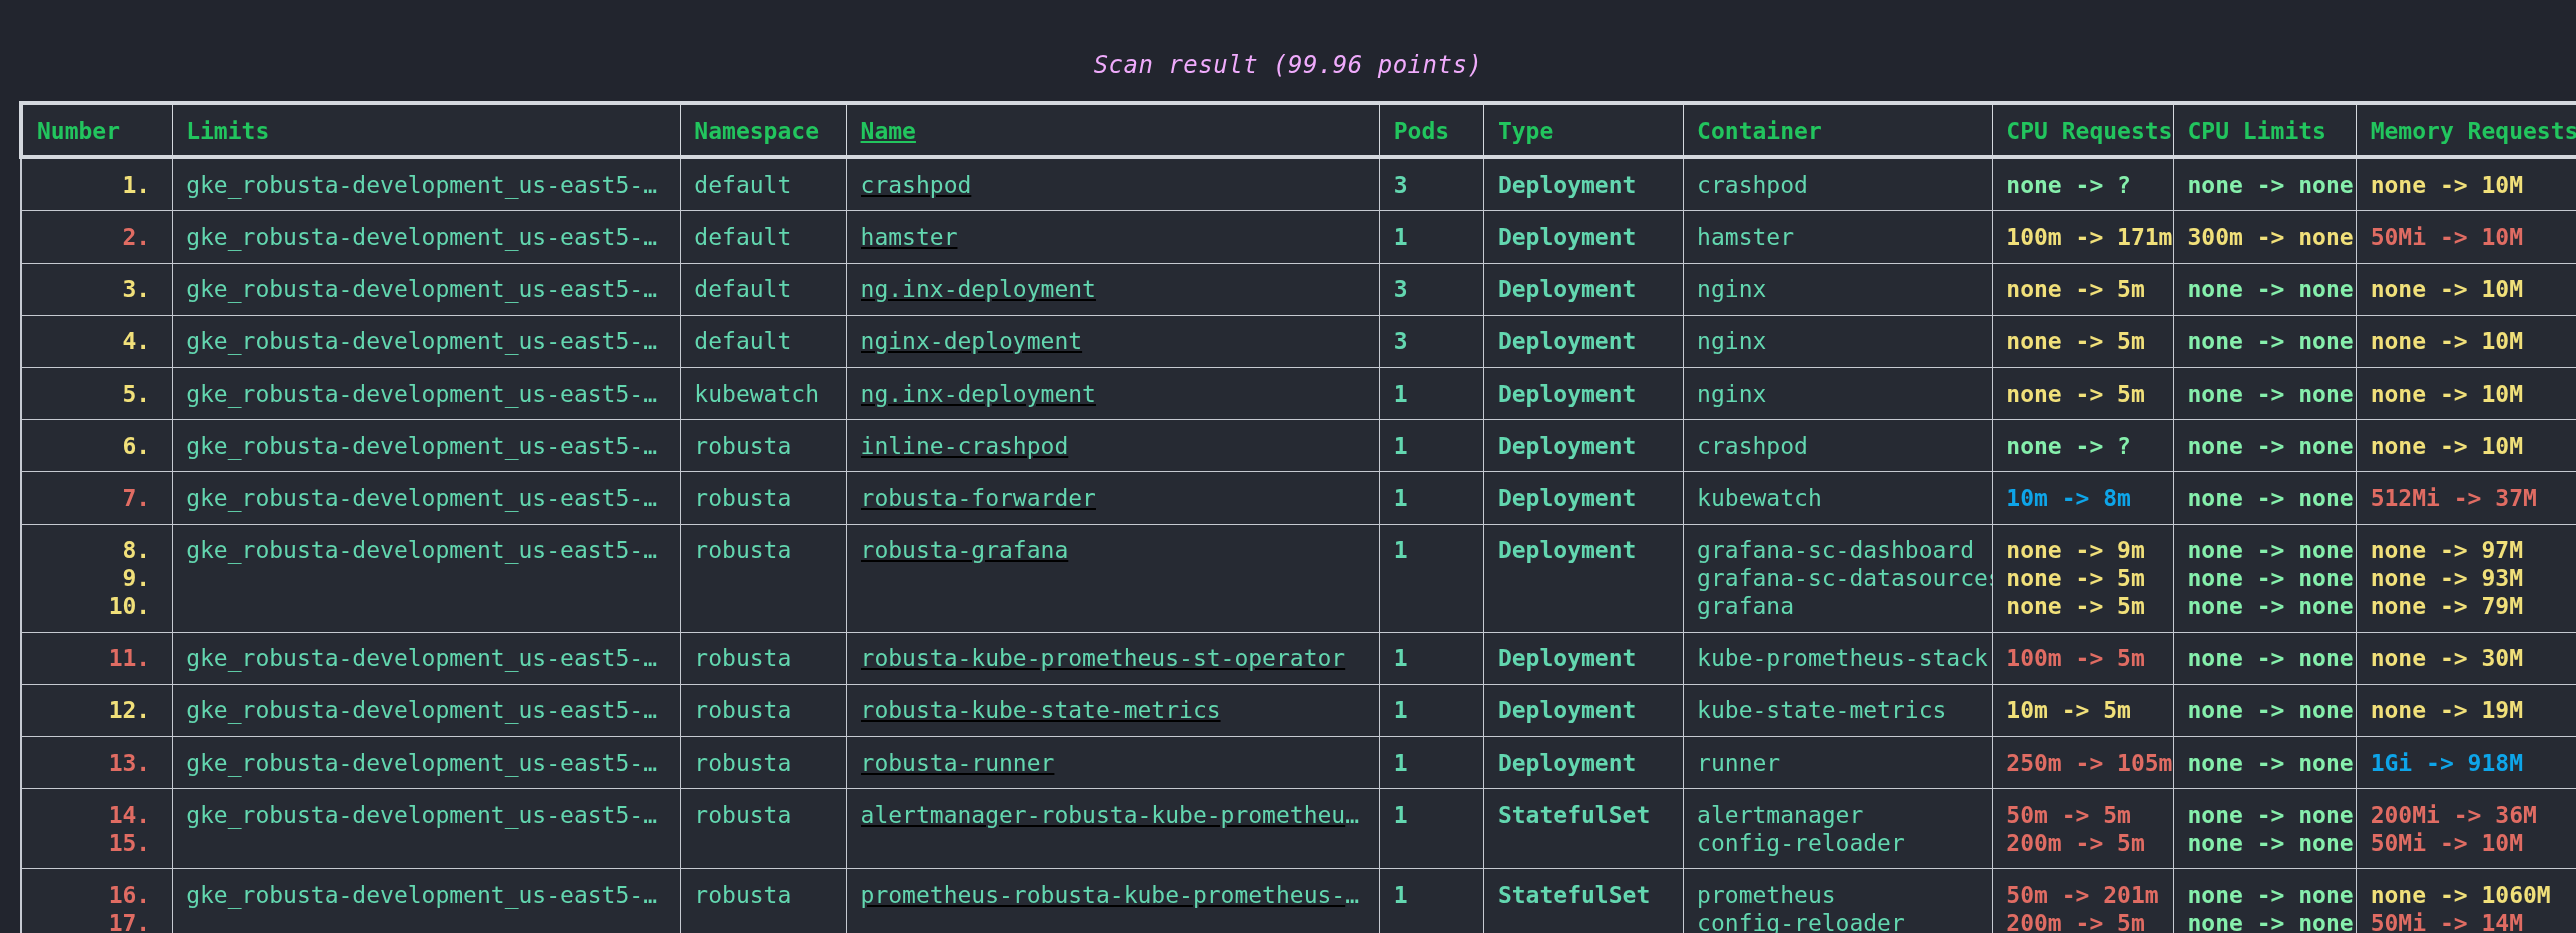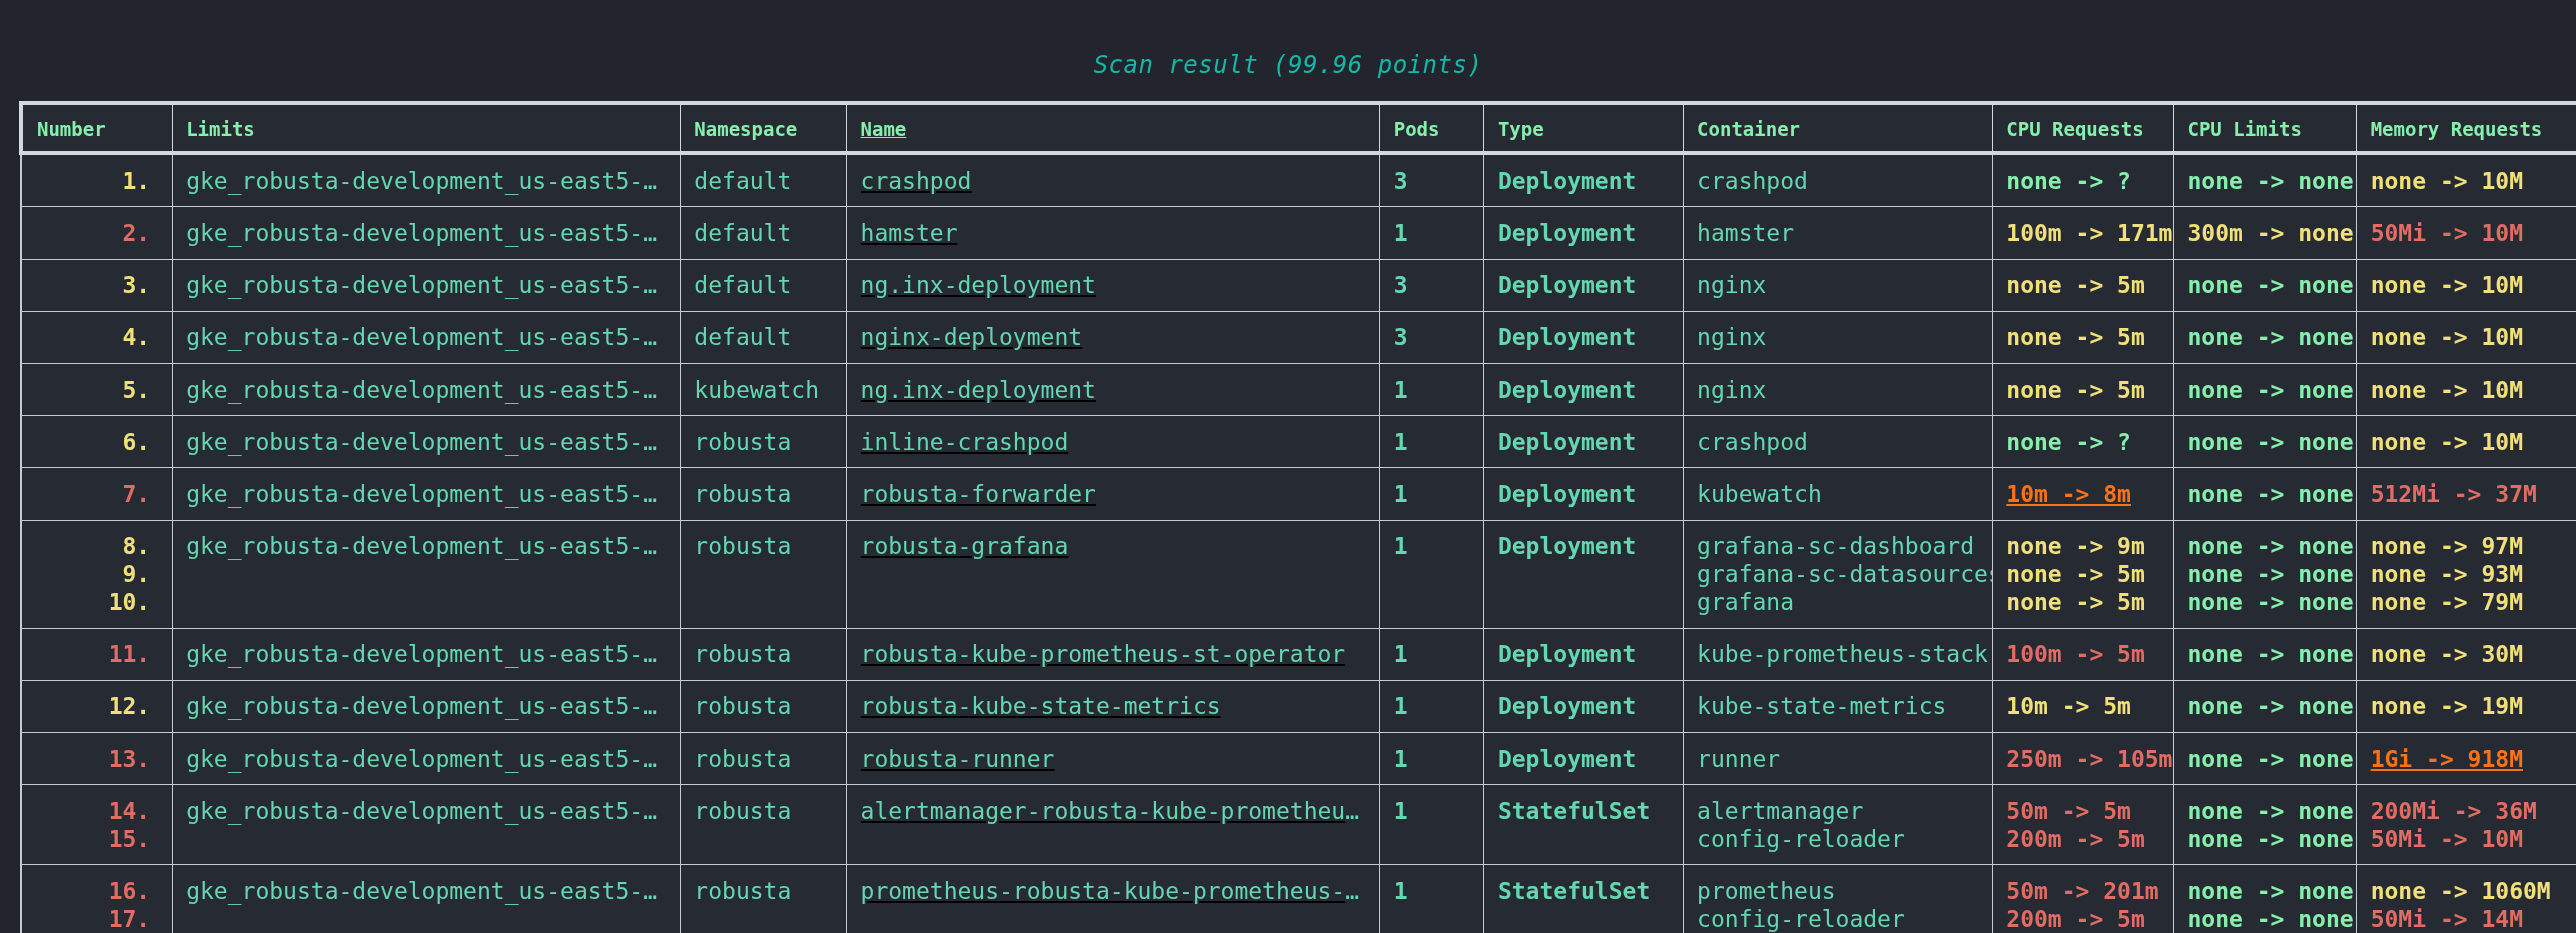--- a/index.html
+++ b/index.html
@@ -17,21 +17,21 @@
   #root {
     width: 2576px;
     height: 934px;
     position: relative;
     background: #22252e;
     box-sizing: border-box;
   }
 
   .title {
     text-align: center;
-    color: #14b8a6;
+    color: #f0abfc;
     font-style: italic;
     font-size: 24px;
     letter-spacing: 0.5px;
     padding-top: 53px;
     padding-bottom: 0px;
     line-height: 1;
     font-family: "DejaVu Sans Mono", "Liberation Mono", monospace;
   }
 
   .table-wrap {
@@ -54,22 +54,22 @@
     overflow: hidden;
   }
 
   table.scan thead th {
     border-top: 4.9px solid #d4d8de;
     border-bottom: 4.9px solid #d4d8de;
     border-left: 1.9px solid #d4d8de;
     border-right: 1.9px solid #d4d8de;
     text-align: left;
     font-weight: bold;
-    color: #86efac;
-    font-size: 19px;
+    color: #22c55e;
+    font-size: 23px;
     padding: 12.6px 13.6px 11.6px 13.6px;
     letter-spacing: 0px;
     white-space: nowrap;
   }
   table.scan thead th.col-number {
     border-left: 4.9px solid #d4d8de;
   }
 
   table.scan tbody td {
     border-color: #c6cad2;
@@ -98,21 +98,21 @@
   .num-cell { text-align: right; font-weight: bold; padding-right: 21.4px !important; }
   .pods-cell { text-align: left; font-weight: bold; }
 
   .ellip { display: block; overflow: hidden; text-overflow: ellipsis; white-space: nowrap; }
 
   
   .c-yellow { color: #f1e07a; }
   .c-red    { color: #e06c63; }
   .c-teal   { color: #63d7b0; }
   .c-dim    { color: #86efac; }
-  .c-green  { color: #f97316; text-decoration: underline; }
+  .c-green  { color: #0ea5e9; }
 
   .b { font-weight: bold; }
   .stack-line { display: block; }
 </style>
 </head>
 <body>
 
 <div id="root">
 
   <div class="title">Scan result (99.96 points)</div>

